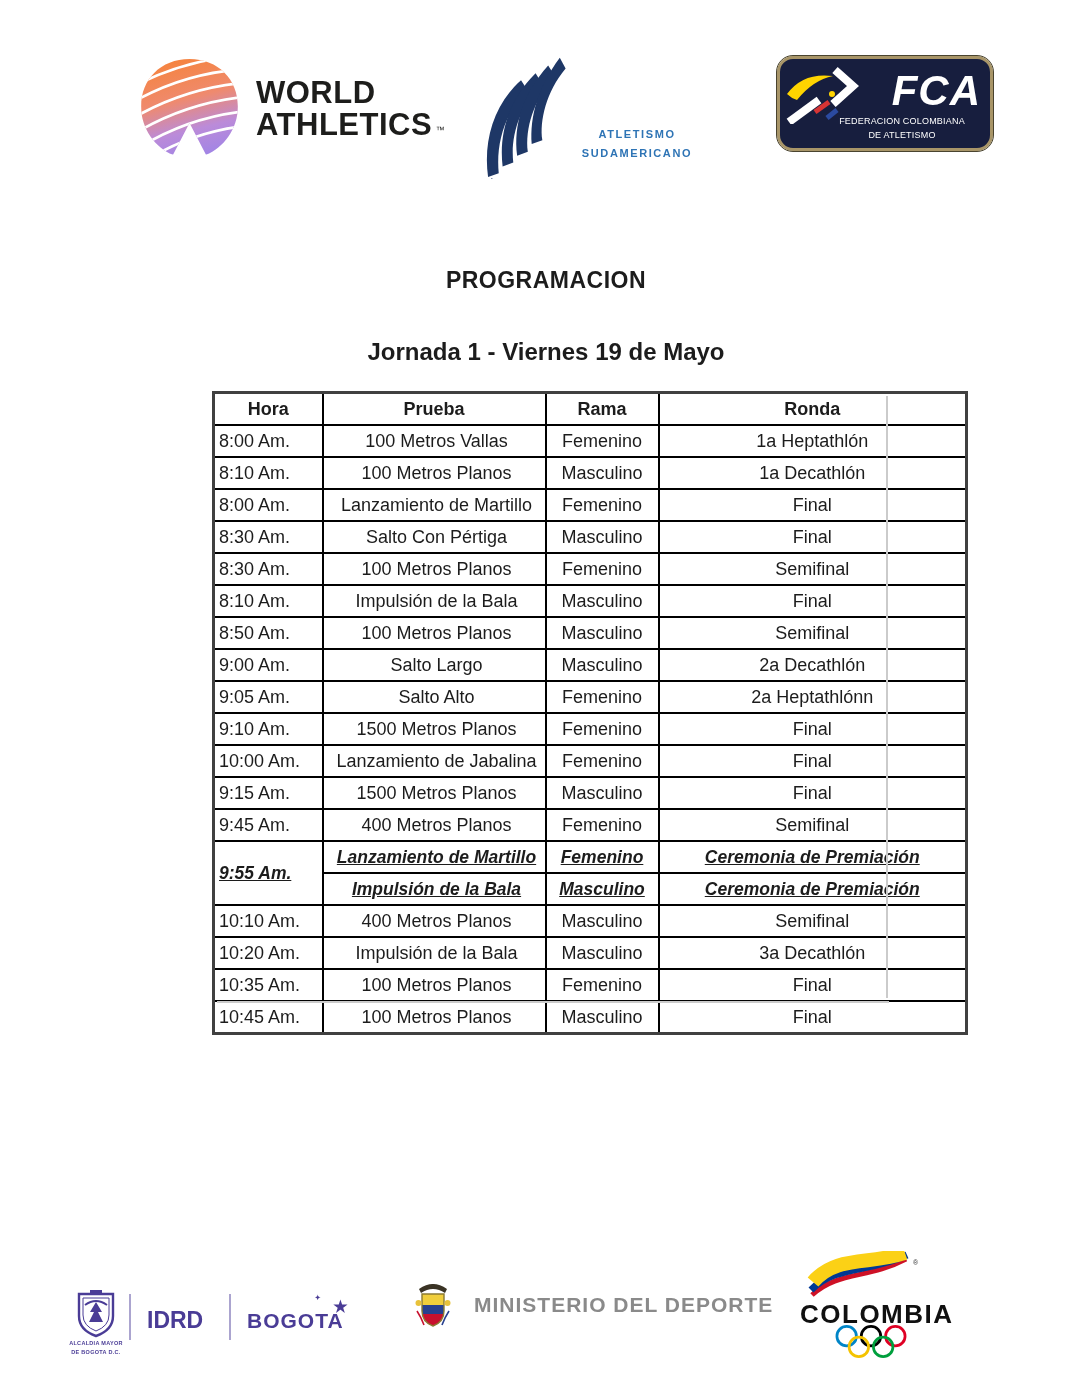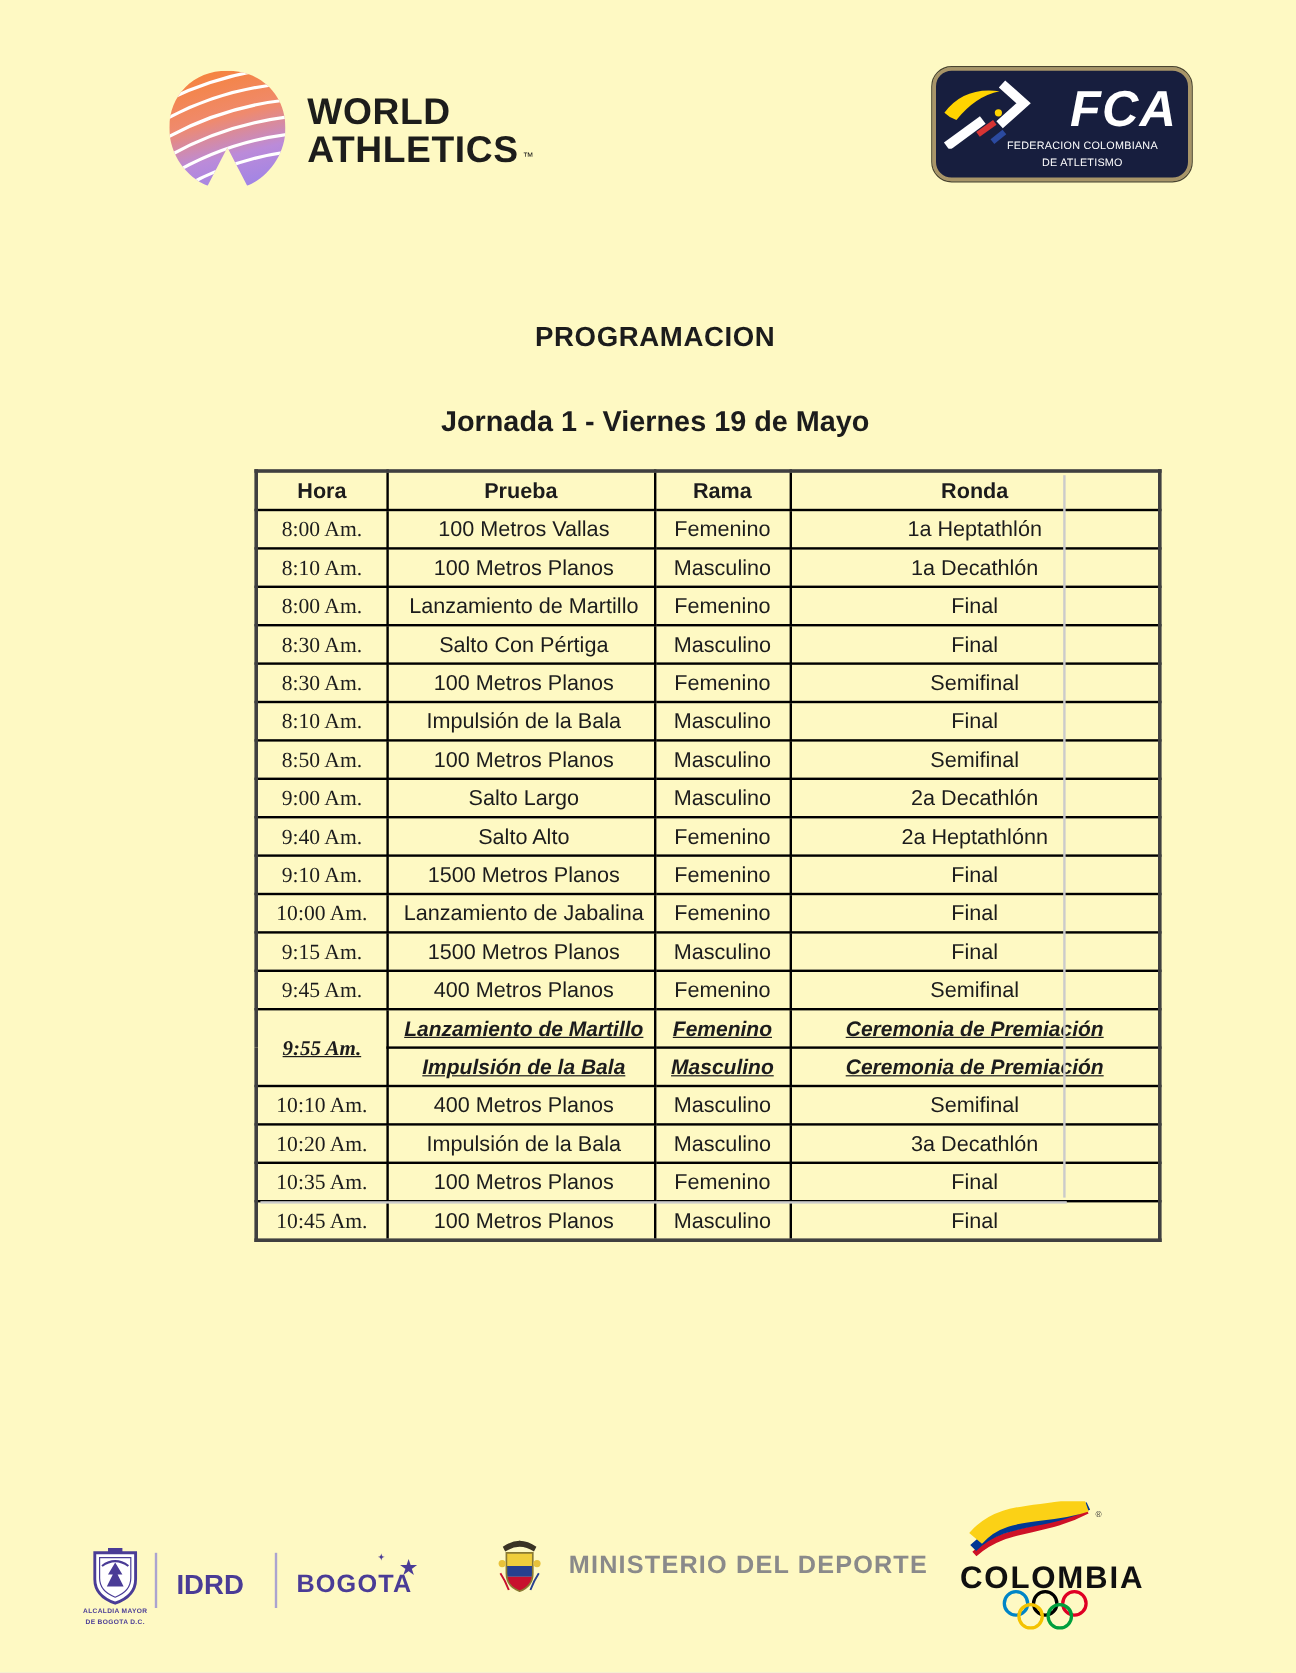--- a/index.html
+++ b/index.html
@@ -1,16 +1,16 @@
 <!DOCTYPE html>
 <html style="--purple: #4A3C96; --min-gray: #8A8A8A; --suda-blue: #2E74B5; --suda-navy: #1E3766; --fca-navy: #171E3E; --fca-gold: #A89568; --wa-orange: #F6833B; --wa-purple: #9F84E6; --flag-yellow: #FBD116; --flag-blue: #003893; --flag-red: #CE1126; --ring-blue: #0085C7; --ring-black: #000000; --ring-red: #DF0024; --ring-yellow: #F4C300; --ring-green: #009F3D;"><head>
 <meta charset="utf-8">
 <style>
   html,body{margin:0;padding:0;background:#e8e8e8;}
-  .page{position:relative;width:1080px;height:1394px;background:#fef9c3;margin:0 auto;
+  .page{position:relative;width:1080px;height:1394px;background:#ffffff;margin:0 auto;
         font-family:"Liberation Sans",sans-serif;color:#1c1c1c;overflow:hidden;}
 
   
   .logo-wa{position:absolute;left:138px;top:57px;display:flex;align-items:center;gap:15px;}
   .wa-text{font-weight:bold;font-size:31px;line-height:1.02;letter-spacing:.5px;color:#1d1d1b;position:relative;}
   .wa-tm{position:absolute;right:-13px;bottom:5px;font-size:9px;font-weight:normal;}
 
   .logo-suda{position:absolute;left:478px;top:53px;width:240px;height:126px;}
   .suda-mark{position:absolute;left:0;top:0;}
   .suda-text{position:absolute;left:84px;top:72px;width:150px;text-align:center;
@@ -29,21 +29,21 @@
          font-size:23px;font-weight:bold;letter-spacing:.5px;}
   .subtitle{position:absolute;left:6px;top:338px;width:1080px;text-align:center;
             font-size:24px;font-weight:bold;}
 
   
   table.sched{position:absolute;left:212px;top:391px;width:756px;border-collapse:collapse;
               border:3px solid #404040;table-layout:fixed;}
   .sched th,.sched td{border:2px solid #000;height:30px;font-size:18px;padding:0 4px;
                       vertical-align:middle;overflow:hidden;white-space:nowrap;}
   .sched th{font-weight:bold;text-align:center;}
-  .c-hora{text-align:center;font-family:Liberation Serif, serif;}
+  .c-hora{text-align:left;}
   .c-prueba{text-align:center;padding-left:9px !important;}
   .c-rama,.c-ronda{text-align:center;margin-left:46px;}
   .sp{font-weight:bold;font-style:italic;text-decoration:underline;font-size:17.5px !important;}
   .art-r{position:absolute;left:886px;top:396px;width:2px;height:602px;background:#cbcbcb;}
   .art-b{position:absolute;left:217px;top:1001px;width:672px;height:2px;background:#cbcbcb;}
 
   
   .crest-bog{position:absolute;left:76px;top:1290px;}
   .crest-text{position:absolute;left:48px;top:1339px;width:96px;text-align:center;
               font-size:5.5px;line-height:1.6;font-weight:bold;color:var(--purple);letter-spacing:.3px;}
@@ -92,20 +92,35 @@
         </g>
       </g>
     </svg>
     <div class="wa-text">
       <div>WORLD</div>
       <div>ATHLETICS</div>
       <span class="wa-tm">™</span>
     </div>
   </div>
 
+  <div class="logo-suda">
+    <svg class="suda-mark" width="88" height="126" viewBox="0 0 90 130">
+      <g fill="var(--suda-navy)">
+        <path d="M10,128 C5,92 15,54 44,28 L51,39 C27,61 18,94 21,124 Z"></path>
+        <path d="M25,117 C21,83 31,49 59,21 L66,32 C42,56 33,86 36,113 Z"></path>
+        <path d="M40,106 C36,74 46,42 72,13 L79,24 C57,48 48,78 51,102 Z"></path>
+        <path d="M55,94 C53,66 61,36 84,5 L90,16 C70,40 63,70 66,90 Z"></path>
+        <path d="M8,135 L14,129 L17,134 L11,139 Z"></path>
+      </g>
+    </svg>
+    <div class="suda-text">
+      <div>ATLETISMO</div>
+      <div>SUDAMERICANO</div>
+    </div>
+  </div>
 
   <div class="logo-fca">
     <svg class="fca-mark" width="95" height="60" viewBox="0 0 95 60">
       <path d="M2,30 Q18,8 48,12 Q28,16 12,36 Q6,34 2,30 Z" fill="#FFD400"></path>
       <polyline points="50,6 68,22 48,40" fill="none" stroke="#fff" stroke-width="8"></polyline>
       <line x1="4" y1="58" x2="34" y2="36" stroke="#fff" stroke-width="8"></line>
       <line x1="30" y1="48" x2="44" y2="38" stroke="#D63434" stroke-width="5"></line>
       <line x1="42" y1="54" x2="52" y2="46" stroke="#2B4AA0" stroke-width="5"></line>
       <circle cx="47" cy="30" r="3" fill="#FFD400"></circle>
     </svg>
@@ -177,21 +192,21 @@
           <td class="c-rama">Masculino</td>
           <td class="c-ronda">Semifinal</td>
         </tr>
         <tr>
           <td class="c-hora">9:00 Am.</td>
           <td class="c-prueba">Salto Largo</td>
           <td class="c-rama">Masculino</td>
           <td class="c-ronda">2a Decathlón</td>
         </tr>
         <tr>
-          <td class="c-hora">9:40 Am.</td>
+          <td class="c-hora">9:05 Am.</td>
           <td class="c-prueba">Salto Alto</td>
           <td class="c-rama">Femenino</td>
           <td class="c-ronda">2a Heptathlónn</td>
         </tr>
         <tr>
           <td class="c-hora">9:10 Am.</td>
           <td class="c-prueba">1500 Metros Planos</td>
           <td class="c-rama">Femenino</td>
           <td class="c-ronda">Final</td>
         </tr>

